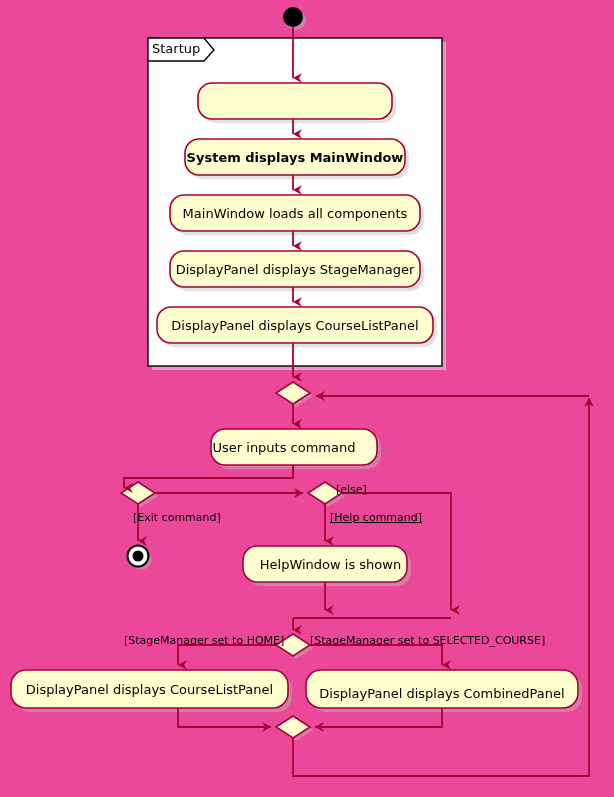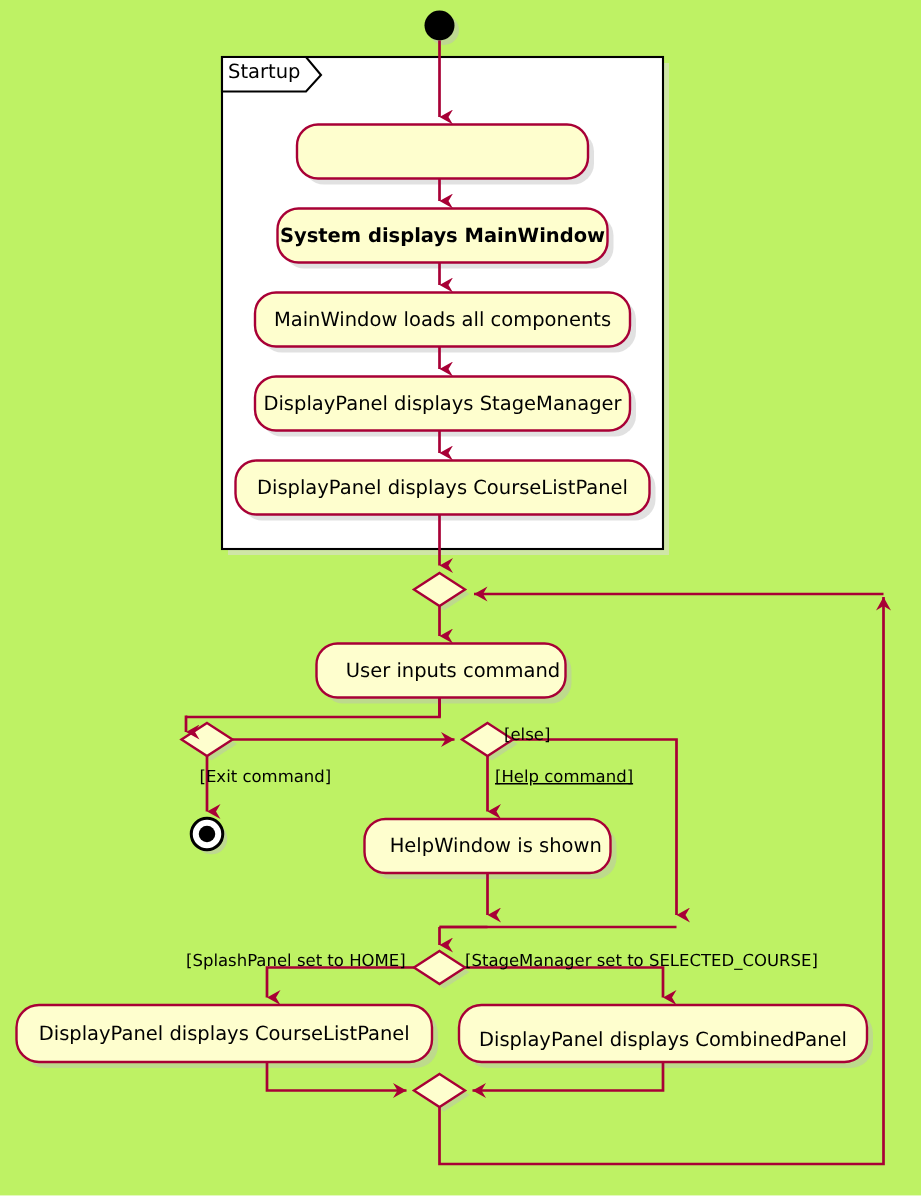--- a/index.html
+++ b/index.html
@@ -8,21 +8,21 @@
     padding: 0;
     background: #ffffff;
   }
   body {
     font-family: "DejaVu Sans", sans-serif;
   }
   #canvas {
     position: relative;
     width: 614px;
     height: 797px;
-    background: #bef264;
+    background: #ec4899;
     overflow: hidden;
   }
   #vector-layer {
     position: absolute;
     left: 0;
     top: 0;
     width: 614px;
     height: 797px;
   }
   .node-label {
@@ -174,24 +174,24 @@
       <path d="M589,396 L316,396" marker-end="url(#arrowGen)"></path>
     </g>
   </svg>
 
   <div class="partition-label" style="left:152px; top:41px;">Startup</div>
 
   <div class="node-label" style="left:185px; top:139px; width:220px; height:36px;font-weight:bold;">System displays MainWindow</div>
   <div class="node-label" style="left:170px; top:195px; width:250px; height:36px;">MainWindow loads all components</div>
   <div class="node-label" style="left:170px; top:251px; width:250px; height:36px;">DisplayPanel displays StageManager</div>
   <div class="node-label" style="left:157px; top:307px; width:276px; height:36px;">DisplayPanel displays CourseListPanel</div>
-  <div class="node-label" style="left:219px; top:429px; width:166px; height:36px;">User inputs command</div>
+  <div class="node-label" style="left:201px; top:429px; width:166px; height:36px;">User inputs command</div>
   <div class="node-label" style="left:232px; top:546px; width:197px; height:36px;">HelpWindow is shown</div>
   <div class="node-label" style="left:11px; top:670px; width:277px; height:38px;">DisplayPanel displays CourseListPanel</div>
   <div class="node-label" style="left:306px; top:670px; width:272px; height:46px;">DisplayPanel displays CombinedPanel</div>
 
   <div class="edge-label" style="left:133px; top:511px;">[Exit command]</div>
   <div class="edge-label" style="left:336px; top:483px;">[else]</div>
   <div class="edge-label" style="left:330px; top:511px;text-decoration:underline;">[Help command]</div>
-  <div class="edge-label" style="left:124px; top:634px;">[SplashPanel set to HOME]</div>
+  <div class="edge-label" style="left:124px; top:634px;">[StageManager set to HOME]</div>
   <div class="edge-label" style="left:310px; top:634px;">[StageManager set to SELECTED_COURSE]</div>
 
 </div>
 
 </body></html>

